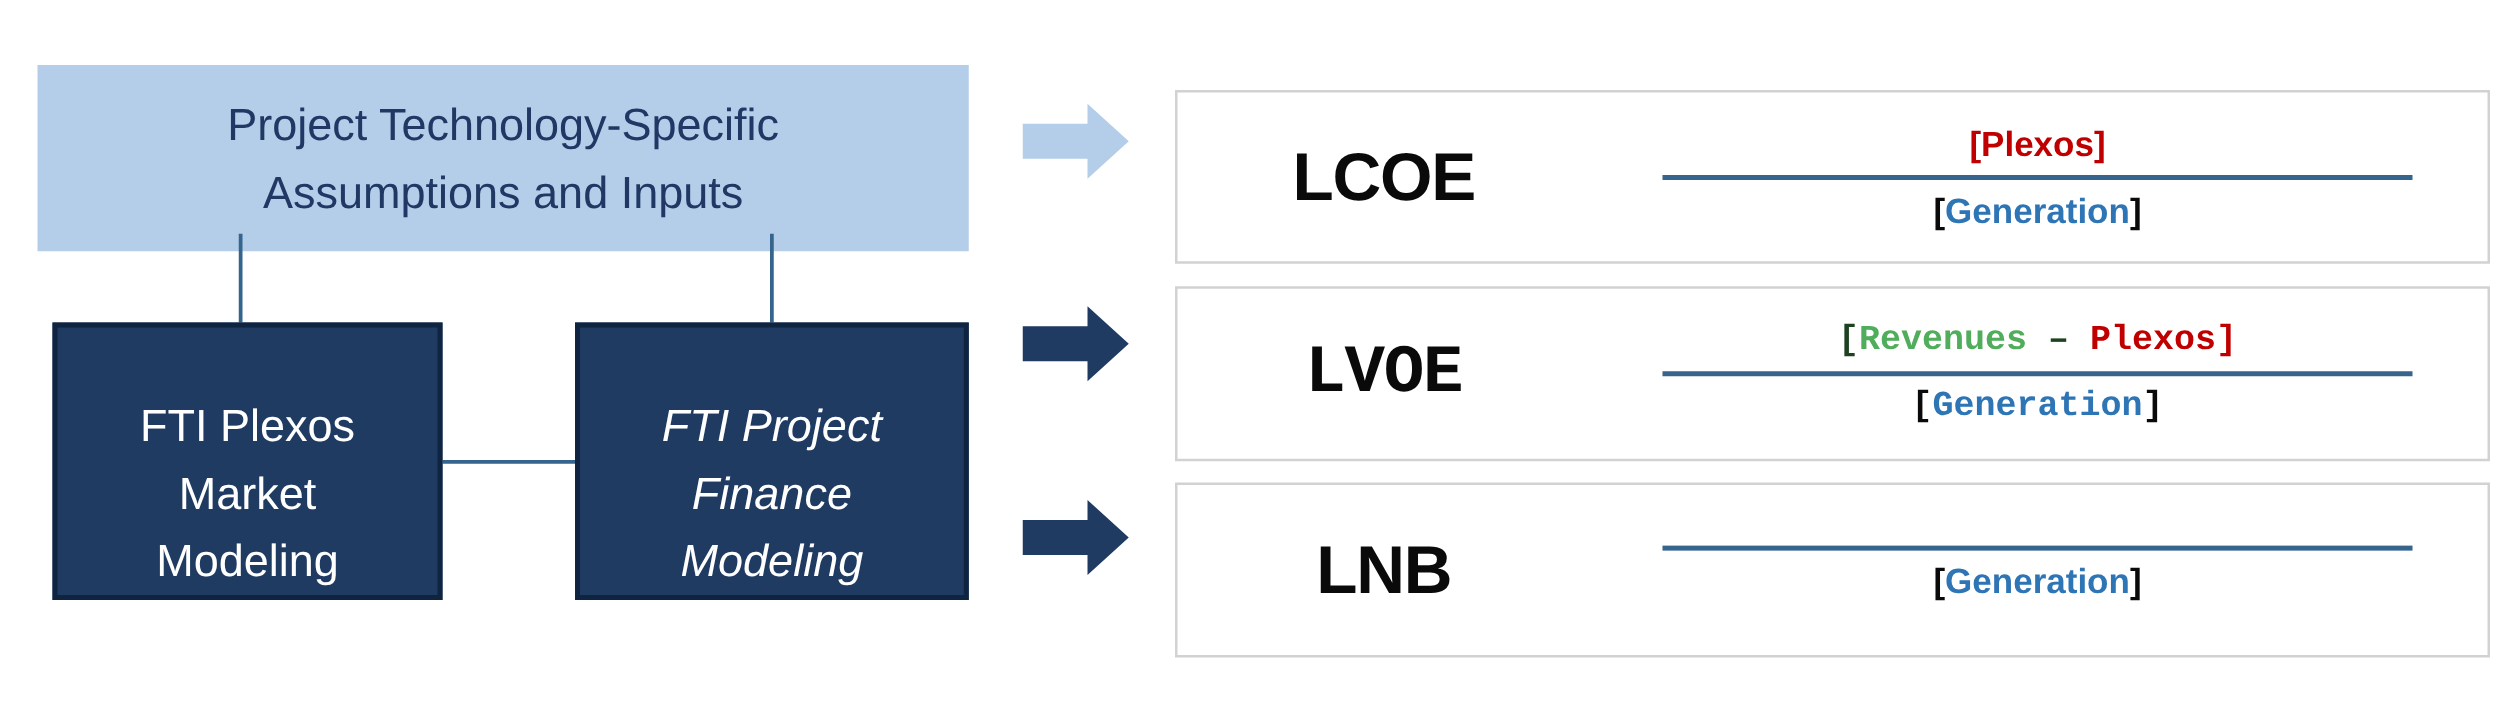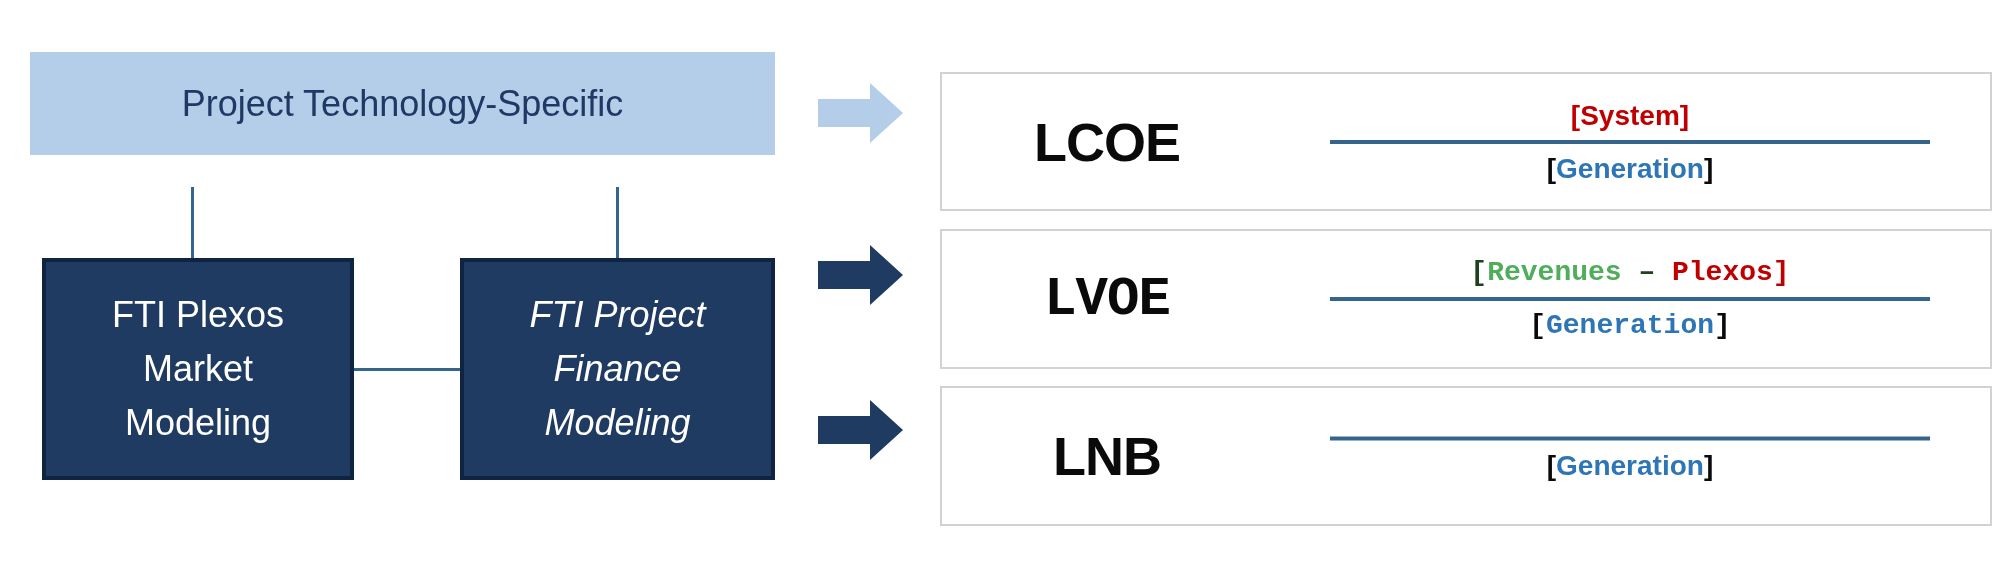--- a/index.html
+++ b/index.html
@@ -9,28 +9,28 @@
   }
   html,body{margin:0;padding:0;background:#fff;}
   .canvas{
     position:relative; width:2000px; height:562px; background:var(--white);
     font-family:"Liberation Sans","DejaVu Sans",sans-serif; overflow:hidden;
   }
   .abs{position:absolute;}
 
   
   .input-box{
-    left:30px; top:52px; width:745px; height:103px;
+    left:30px; top:52px; width:745px; height:149px;
     background:var(--light-blue); color:var(--navy-text);
     display:flex; flex-direction:column; align-items:center; justify-content:center;
     font-size:36px; line-height:1.5; text-align:center;
   }
   .dark-box{
     background:var(--box-navy); border:4px solid var(--box-navy-border); box-sizing:border-box;
-    color:var(--white); display:flex; flex-direction:column; align-items:center; justify-content:center;
+    color:var(--white); display:flex; flex-direction:column; align-items:center; justify-content:flex-end;
     font-size:36px; line-height:1.5; text-align:center;
   }
   .market-box{ left:42px; top:258px; width:312px; height:222px; }
   .finance-box{ left:460px; top:258px; width:315px; height:222px;font-style:italic; }
 
   
   .connector{ background:var(--steel); }
   .conn-v1{ left:191px; top:187px; width:3px; height:71px; }
   .conn-v2{ left:616px; top:187px; width:3px; height:71px; }
   .conn-h { left:354px; top:368px; width:106px; height:3px; }
@@ -69,20 +69,21 @@
   .c-blue{ color:var(--blue);text-align:center; }
   .c-black{ color:var(--label-black); }
 </style>
 </head>
 <body>
 
 <div class="canvas">
 
   <div class="abs input-box">
     <div>Project Technology-Specific</div>
+    <div>Assumptions and Inputs</div>
   </div>
 
   <div class="abs connector conn-v1"></div>
   <div class="abs connector conn-v2"></div>
   <div class="abs connector conn-h"></div>
 
   <div class="abs dark-box market-box">
     <div>FTI Plexos</div>
     <div>Market</div>
     <div>Modeling</div>
@@ -99,21 +100,21 @@
   <svg class="abs arrow arrow-lvoe arrow-dark" viewBox="0 0 86 62" aria-hidden="true">
     <polygon points="0,17 52,17 52,1 85,31 52,61 52,45 0,45"></polygon>
   </svg>
   <svg class="abs arrow arrow-lnb arrow-dark" viewBox="0 0 86 62" aria-hidden="true">
     <polygon points="0,17 52,17 52,1 85,31 52,61 52,45 0,45"></polygon>
   </svg>
 
   <div class="abs result result-lcoe">
     <div class="result-label">LCOE</div>
     <div class="fraction">
-      <div class="numerator"><span class="c-red">[System]</span></div>
+      <div class="numerator"><span class="c-red">[Plexos]</span></div>
       <div class="frac-line"></div>
       <div class="denominator"><span class="c-black">[</span><span class="c-blue">Generation</span><span class="c-black">]</span></div>
     </div>
   </div>
 
   <div class="abs result result-lvoe">
     <div class="result-label">LVOE</div>
     <div class="fraction">
       <div class="numerator"><span class="c-dgreen">[</span><span class="c-green">Revenues</span><span class="c-dgreen"> – </span><span class="c-red">Plexos]</span></div>
       <div class="frac-line"></div>

